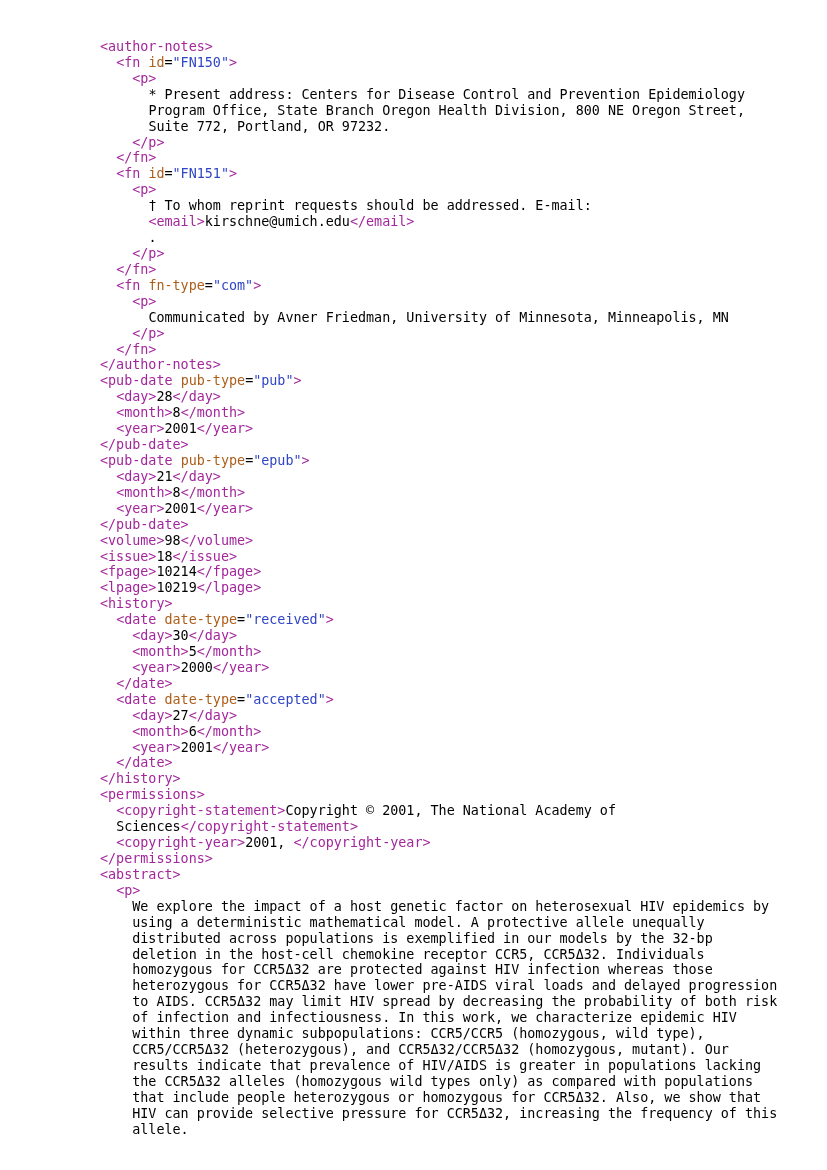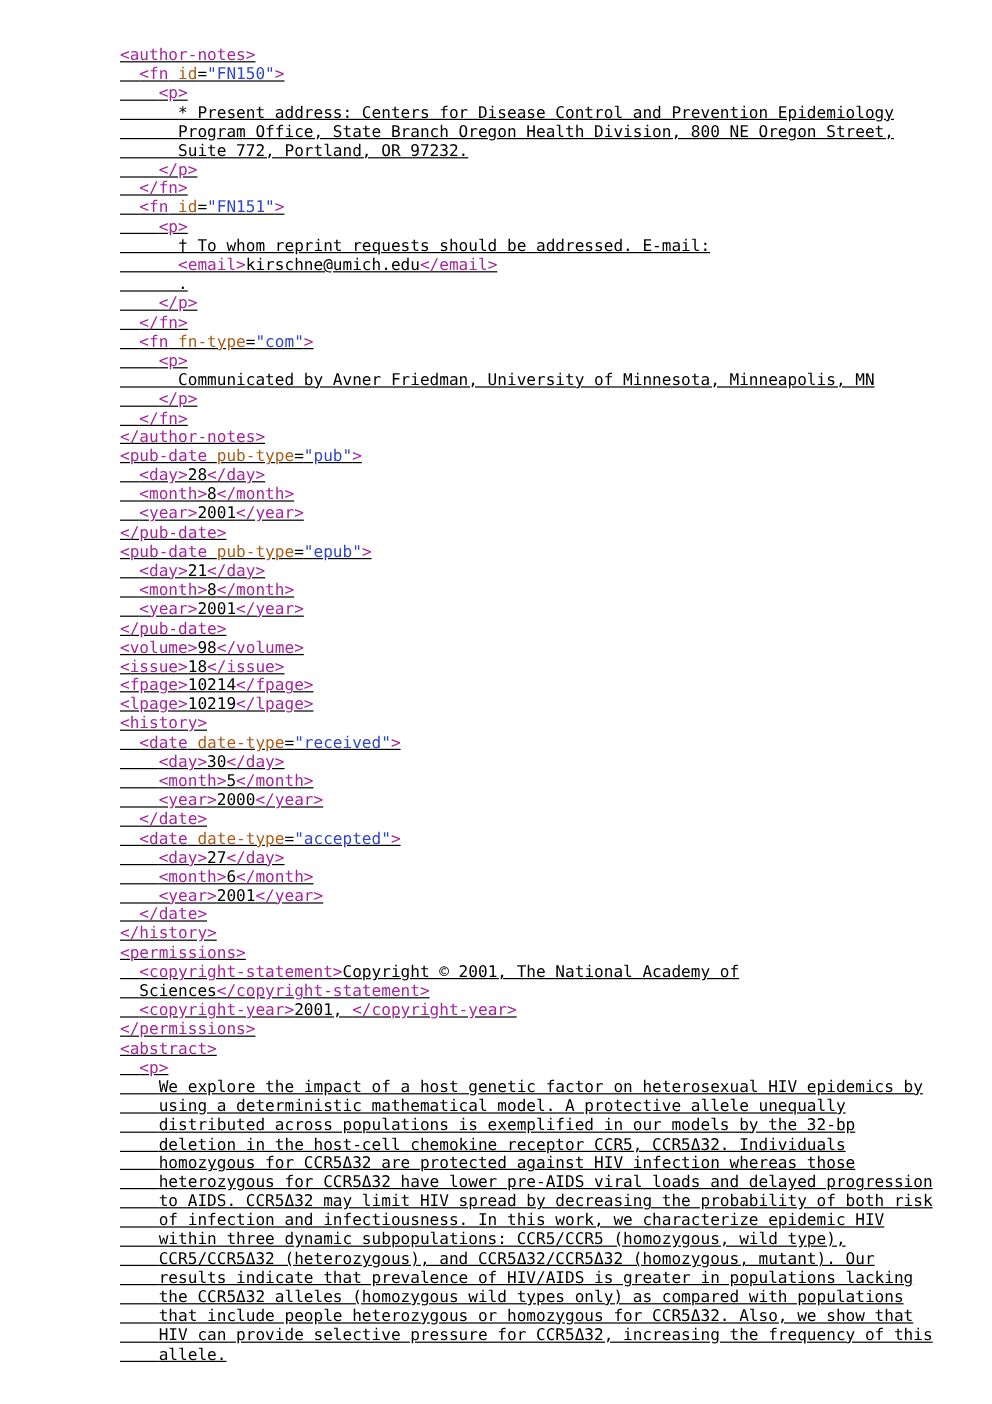--- a/index.html
+++ b/index.html
@@ -13,21 +13,20 @@
     overflow: hidden;
   }
   .code-view {
     margin: 0;
     padding: 39px 10px 0 100px;
     font-family: "DejaVu Sans Mono", monospace;
     font-size: 13.4px;
     line-height: 15.93px;
     white-space: pre;
     color: #000000;
-    text-decoration: underline;
   }
   .line {
     height: 15.93px;
   }
   .tok-tag  { color: var(--c-tag,  #A3269C); }
   .tok-attr { color: var(--c-attr, #AD5D18); margin-top: 36px; }
   .tok-val  { color: var(--c-val,  #2F45C5); }
   .tok-text { color: var(--c-text, #000000); }
 </style>
 </head>

